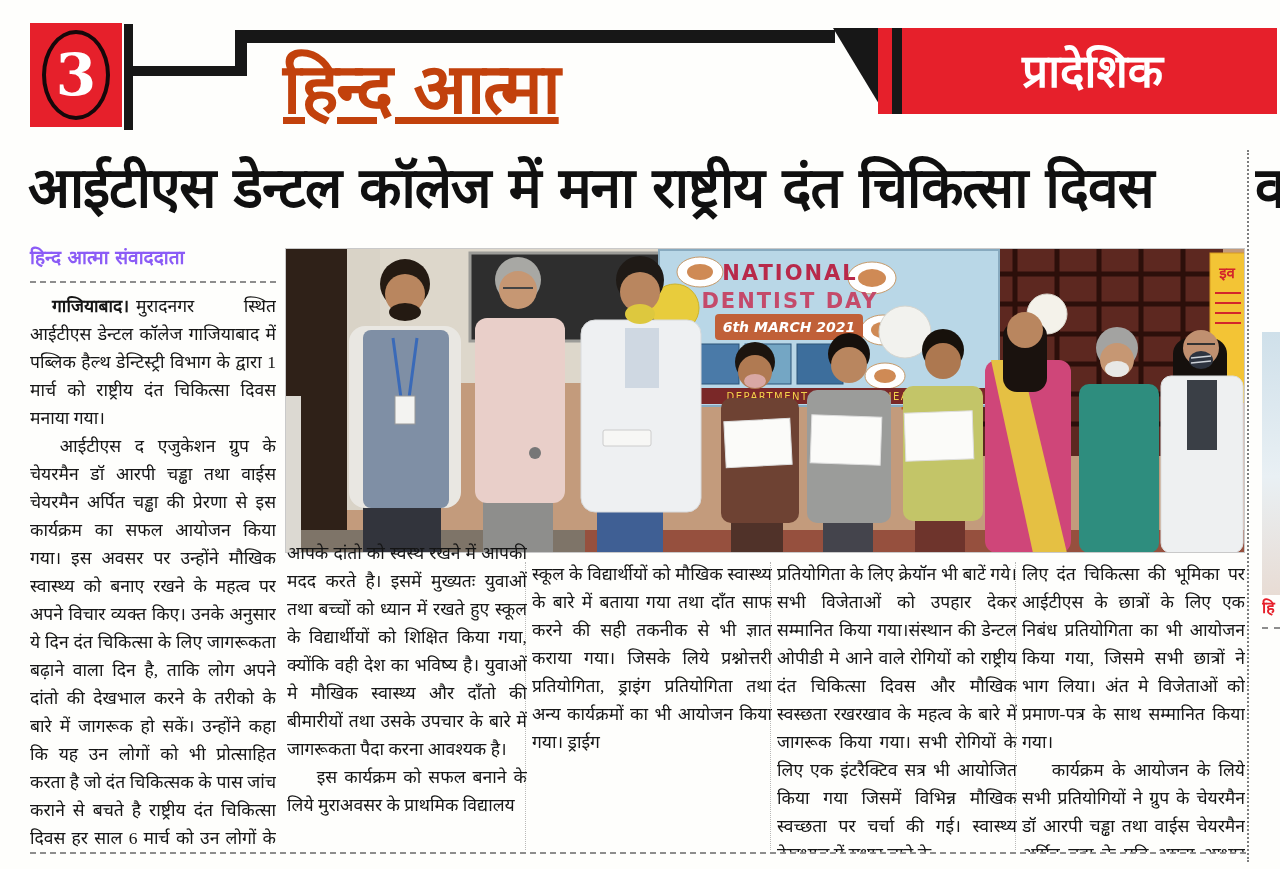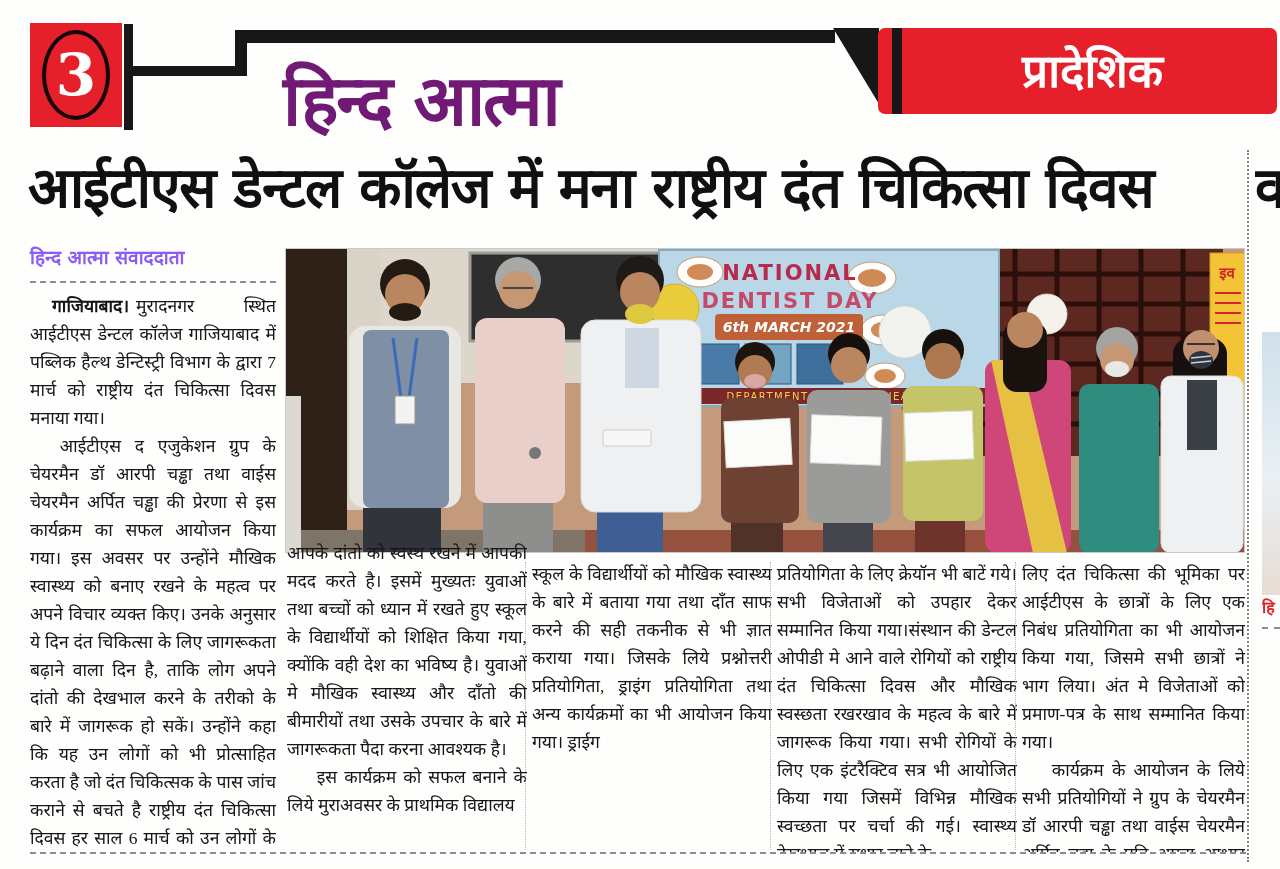--- a/index.html
+++ b/index.html
@@ -11,24 +11,24 @@
               display:flex;align-items:center;justify-content:center;}
   .page-badge .ring{width:60px;height:82px;border:4px solid #15080a;border-radius:50%;
               display:flex;align-items:center;justify-content:center;}
   .page-badge .num{color:#ffffff;font:bold 58px/1 "DejaVu Serif","Liberation Serif",serif;}
   .mast-bar{position:absolute;left:124px;top:24px;width:9px;height:106px;background:#171717;}
   .mast-line-low{position:absolute;left:133px;top:66px;width:112px;height:10px;background:#171717;}
   .mast-riser{position:absolute;left:235px;top:30px;width:12px;height:46px;background:#171717;}
   .mast-line-high{position:absolute;left:235px;top:30px;width:600px;height:13px;background:#171717;}
   .mast-pennant{position:absolute;left:833px;top:28px;width:0;height:0;
                 border-top:76px solid #171717;border-left:46px solid transparent;}
-  .mast-title{position:absolute;left:283px;top:56px;font:900 70px/1.3 "DejaVu Sans","Liberation Sans",sans-serif;
-              color:#701a75;letter-spacing:-2px;white-space:nowrap;}
+  .mast-title{position:absolute;left:283px;top:44px;font:900 70px/1.3 "DejaVu Sans","Liberation Sans",sans-serif;
+              color:#c2410c;letter-spacing:-2px;white-space:nowrap;text-decoration:underline;}
   .section-box{position:absolute;left:878px;top:28px;width:399px;height:86px;background:#e6202b;
-               display:flex;align-items:center;justify-content:center;border-radius:7px;}
+               display:flex;align-items:center;justify-content:center;}
   .section-stripe{position:absolute;left:14px;top:0;width:10px;height:86px;background:#171717;}
   .section-label{color:#ffffff;font:bold 46px/1 "DejaVu Sans","Liberation Sans",sans-serif;margin-left:30px;}
 
   
   .headline{position:absolute;left:28px;top:146px;width:1215px;height:84px;overflow:hidden;
             font:900 56px/84px "DejaVu Sans","Liberation Sans",sans-serif;color:#101010;
             letter-spacing:-1px;white-space:nowrap;transform:scaleX(.98);transform-origin:left;}
   .main-divider{position:absolute;left:1247px;top:150px;height:712px;border-left:2px dotted #7d7d7d;}
 
   
@@ -79,21 +79,21 @@
     <div class="section-stripe"></div>
     <span class="section-label">प्रादेशिक</span>
   </div>
 
   <div class="headline">आईटीएस डेन्टल कॉलेज में मना राष्ट्रीय दंत चिकित्सा दिवस</div>
   <div class="main-divider"></div>
 
   <div class="byline">हिन्द आत्मा संवाददाता</div>
   <div class="byline-rule"></div>
   <div class="col col-1">
-    <p><span class="dateline">गाजियाबाद।</span><span>मुरादनगर स्थित आईटीएस डेन्टल कॉलेज गाजियाबाद में पब्लिक हैल्थ डेन्टिस्ट्री विभाग के द्वारा 7 मार्च को राष्ट्रीय दंत चिकित्सा दिवस मनाया गया।</span></p>
+    <p><span class="dateline">गाजियाबाद।</span><span>मुरादनगर स्थित आईटीएस डेन्टल कॉलेज गाजियाबाद में पब्लिक हैल्थ डेन्टिस्ट्री विभाग के द्वारा 1 मार्च को राष्ट्रीय दंत चिकित्सा दिवस मनाया गया।</span></p>
     <p>आईटीएस द एजुकेशन ग्रुप के चेयरमैन डॉ आरपी चड्ढा तथा वाईस चेयरमैन अर्पित चड्ढा की प्रेरणा से इस कार्यक्रम का सफल आयोजन किया गया। इस अवसर पर उन्होंने मौखिक स्वास्थ्य को बनाए रखने के महत्व पर अपने विचार व्यक्त किए। उनके अनुसार ये दिन दंत चिकित्सा के लिए जागरूकता बढ़ाने वाला दिन है, ताकि लोग अपने दांतो की देखभाल करने के तरीको के बारे में जागरूक हो सकें। उन्होंने कहा कि यह उन लोगों को भी प्रोत्साहित करता है जो दंत चिकित्सक के पास जांच कराने से बचते है राष्ट्रीय दंत चिकित्सा दिवस हर साल 6 मार्च को उन लोगों के प्रति आभार व्यक्त करने के लिए मनाया जाता है जो</p>
   </div>
 
   <div class="photo-wrap">
     <svg width="960" height="305" viewBox="0 0 960 305" xmlns="http://www.w3.org/2000/svg">
 
       <rect x="0" y="0" width="960" height="305" fill="#c39b7c"></rect>
       <rect x="0" y="0" width="62" height="305" fill="#2f2118"></rect>
       <rect x="62" y="0" width="33" height="262" fill="#d9d3c7"></rect>
       <rect x="95" y="0" width="330" height="135" fill="#ddd7cb"></rect>

